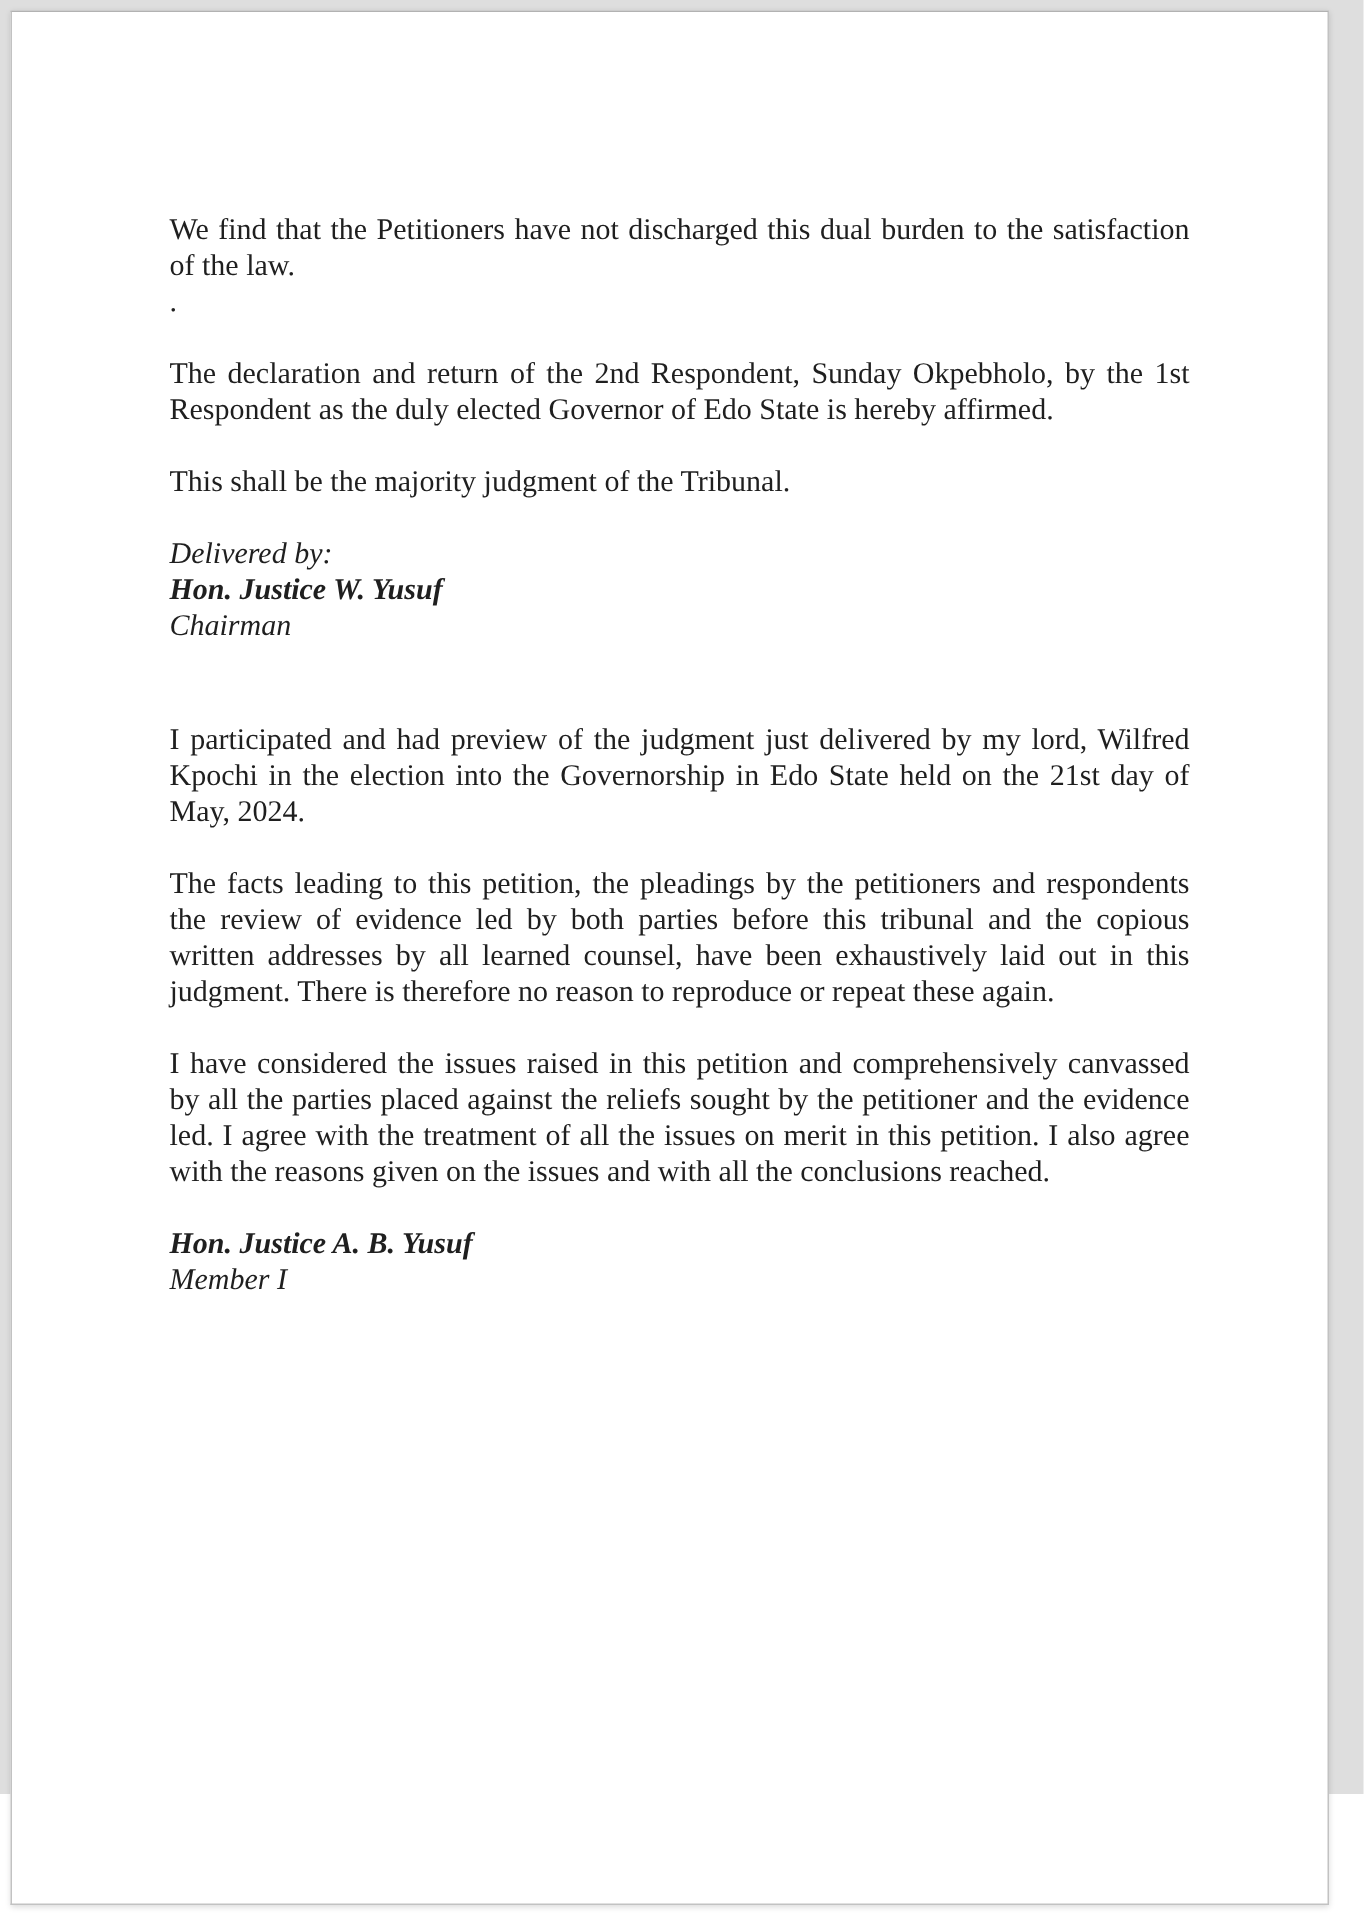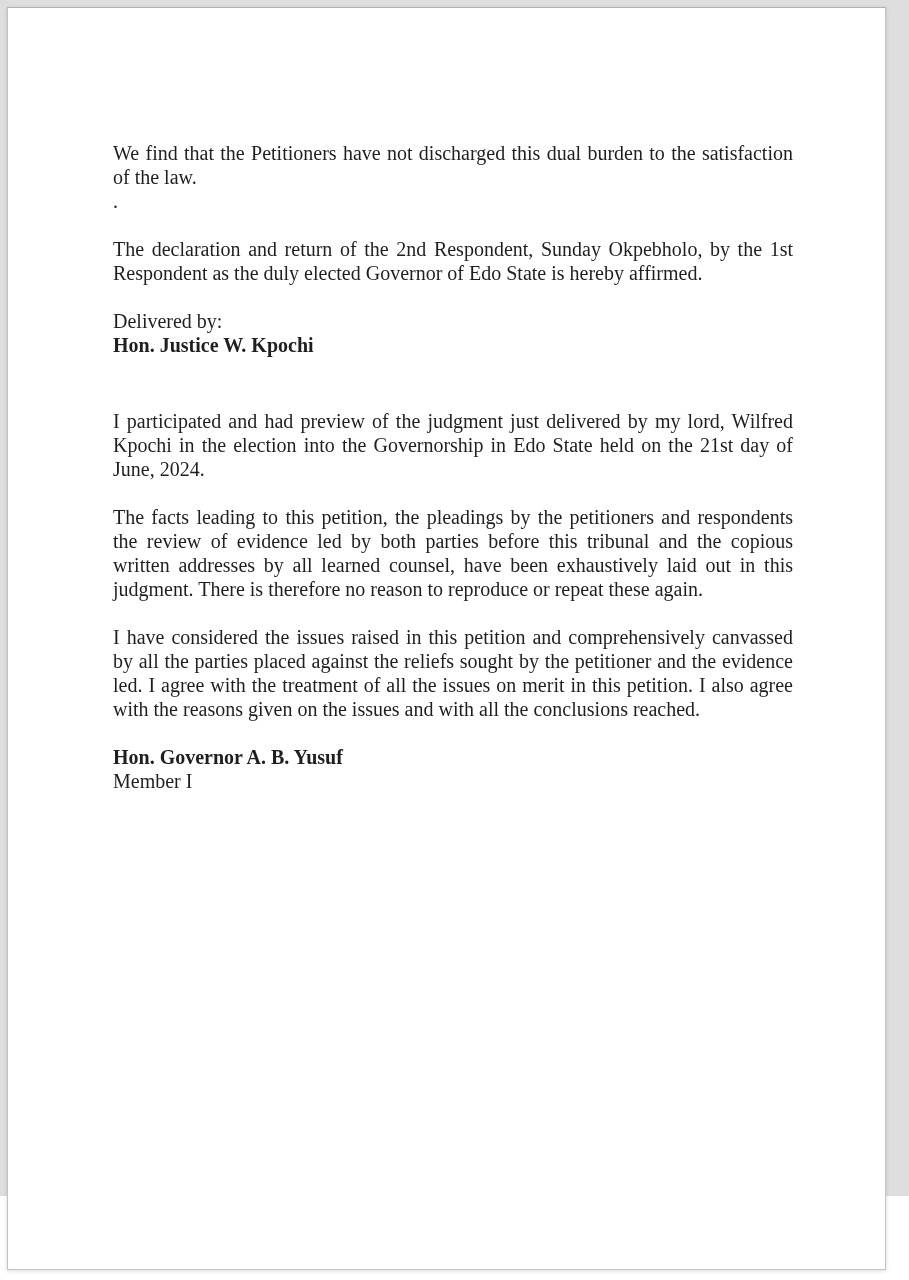--- a/index.html
+++ b/index.html
@@ -42,20 +42,21 @@
   .content p {
     margin: 0 0 24px 0;
     text-align: justify;
   }
   p.no-gap {
     margin-bottom: 0;
   }
   .sig-line {
     margin: 0 !important;
     text-align: right;
+    font-style: italic;
   }
   .bold {
     font-weight: bold;
   }
   .sig-block {
     margin: 0 0 24px 0;
   }
   .sig-block.wide-gap {
     margin-bottom: 52px;
   }
@@ -67,33 +68,35 @@
   <div class="page">
     <div class="content">
 
       <p class="no-gap">We find that the Petitioners have not discharged this dual burden to the satisfaction of the law.</p>
 
       <p>.</p>
 
 
       <p>The declaration and return of the 2nd Respondent, Sunday Okpebholo, by the 1st Respondent as the duly elected Governor of Edo State is hereby affirmed.</p>
 
+      <p>This shall be the majority judgment of the Tribunal.</p>
 
       <div class="sig-block wide-gap">
         <p class="sig-line">Delivered by:</p>
-        <p class="sig-line bold">Hon. Justice W. Kpochi</p>
+        <p class="sig-line bold">Hon. Justice W. Yusuf</p>
+        <p class="sig-line">Chairman</p>
       </div>
 
-      <p>I participated and had preview of the judgment just delivered by my lord, Wilfred Kpochi in the election into the Governorship in Edo State held on the 21st day of June, 2024.</p>
+      <p>I participated and had preview of the judgment just delivered by my lord, Wilfred Kpochi in the election into the Governorship in Edo State held on the 21st day of May, 2024.</p>
 
       <p>The facts leading to this petition, the pleadings by the petitioners and respondents the review of evidence led by both parties before this tribunal and the copious written addresses by all learned counsel, have been exhaustively laid out in this judgment. There is therefore no reason to reproduce or repeat these again.</p>
 
       <p>I have considered the issues raised in this petition and comprehensively canvassed by all the parties placed against the reliefs sought by the petitioner and the evidence led. I agree with the treatment of all the issues on merit in this petition. I also agree with the reasons given on the issues and with all the conclusions reached.</p>
 
 
       <div class="sig-block">
-        <p class="sig-line bold">Hon. Governor A. B. Yusuf</p>
+        <p class="sig-line bold">Hon. Justice A. B. Yusuf</p>
         <p class="sig-line">Member I</p>
       </div>
 
     </div>
   </div>
 </div>
 
 </body></html>

